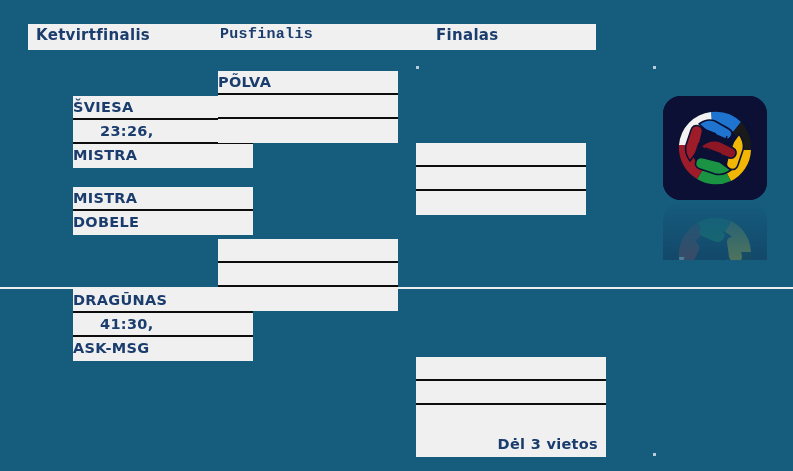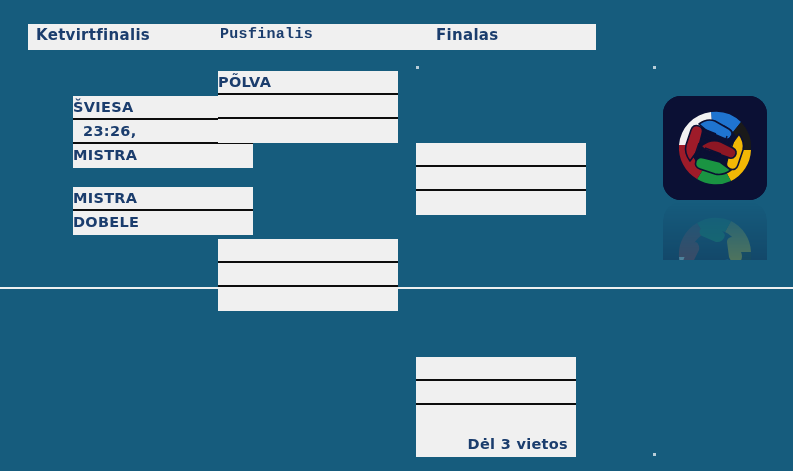--- a/index.html
+++ b/index.html
@@ -58,21 +58,21 @@
     background: #f0f0f0;
     color: #1b3d6d;
     font-family: "DejaVu Sans", sans-serif;
     font-weight: bold;
     font-size: 14.5px;
     letter-spacing: 0.3px;
     white-space: nowrap;
     overflow: hidden;
   }
   .brow.sep-bottom { border-bottom: 2px solid #0d0d0d; }
-  .brow.score { padding-left: 10px; }
+  .brow.score { padding-left: 27px; }
   .brow.right { text-align: right; padding-right: 8px; padding-left: 0; }
 
   
   .qf { left: 28px; width: 180px; margin-left: 45px; }
   #qf1 { top: 96px; }
   #qf2 { top: 187px; }
   #qf3 { top: 289px; }
 
   
   .sf { left: 218px; width: 180px; }
@@ -80,21 +80,21 @@
   #sf2 { top: 239px; }
 
   
   .fn { left: 416px; width: 170px; }
   #fn1 { top: 143px; }
 
   
   #third {
     left: 416px;
     top: 357px;
-    width: 160px;
+    width: 190px;
     height: 100px;
   }
   #third .brow { height: 24px; }
   #third .label-row {
     height: 28px;
     line-height: 30px;
   }
 
   
   .divider {
@@ -170,20 +170,25 @@
     <div class="brow sep-bottom">ŠVIESA</div>
     <div class="brow score sep-bottom">23:26,</div>
     <div class="brow">MISTRA</div>
   </div>
 
   <div class="bracket qf" id="qf2">
     <div class="brow sep-bottom">MISTRA</div>
     <div class="brow">DOBELE</div>
   </div>
 
+  <div class="bracket qf" id="qf3">
+    <div class="brow sep-bottom">DRAGŪNAS</div>
+    <div class="brow score sep-bottom">41:30,</div>
+    <div class="brow">ASK-MSG</div>
+  </div>
 
   <div class="bracket sf" id="sf1">
     <div class="brow sep-bottom">PÕLVA</div>
     <div class="brow score sep-bottom"></div>
     <div class="brow"></div>
   </div>
 
   <div class="bracket sf" id="sf2">
     <div class="brow sep-bottom"></div>
     <div class="brow score sep-bottom"></div>

